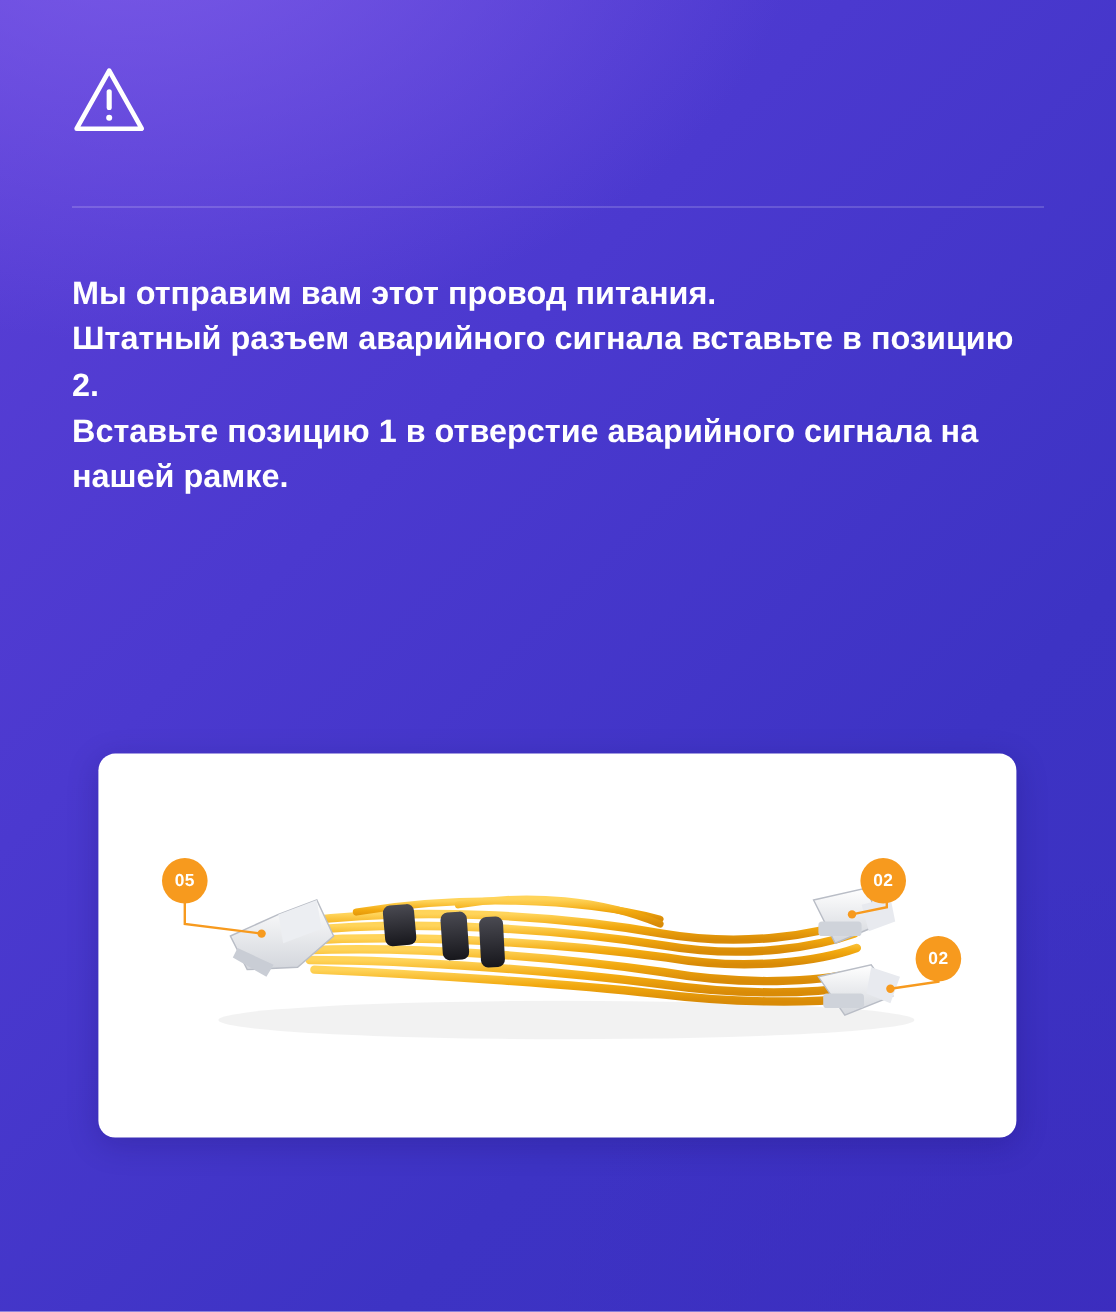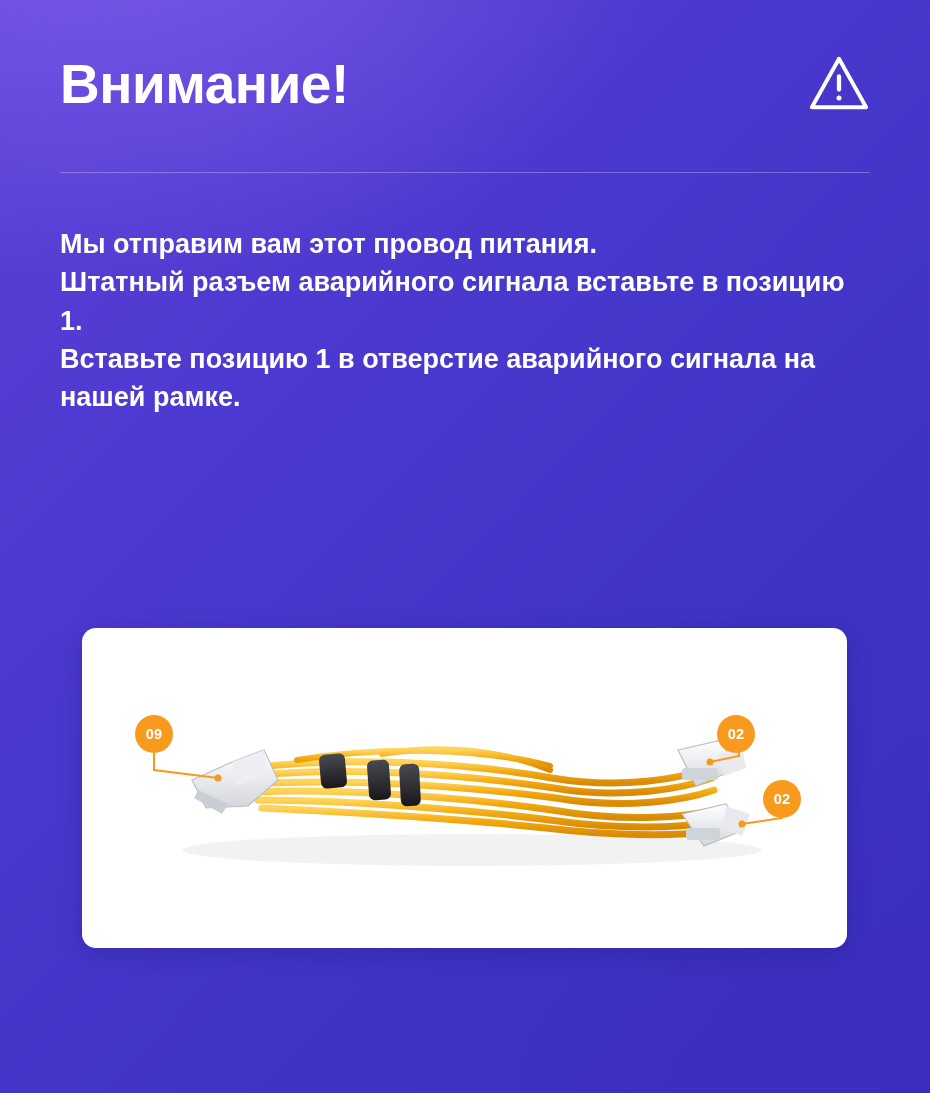--- a/index.html
+++ b/index.html
@@ -85,33 +85,32 @@
   #badge-01 { left: 53px;  top: 87px;  }
   #badge-02 { left: 635px; top: 87px;  }
   #badge-03 { left: 681px; top: 152px; }
 </style>
 </head>
 <body>
 
 <div class="page">
 
   <div class="header">
-    <div class="title">Внимание!</div>
     <svg class="warn-icon" viewBox="0 0 64 64">
       <path d="M32 6 L60 56 L4 56 Z" fill="none" stroke="#ffffff" stroke-width="4" stroke-linejoin="round"></path>
       <rect x="29.8" y="22" width="4.4" height="18" rx="2.2" fill="#ffffff"></rect>
       <circle cx="32" cy="46.5" r="2.6" fill="#ffffff"></circle>
     </svg>
   </div>
 
   <div class="divider"></div>
 
   <div class="body-text">
     <p>Мы отправим вам этот провод питания.</p>
-    <p>Штатный разъем аварийного сигнала вставьте в позицию 1.</p>
+    <p>Штатный разъем аварийного сигнала вставьте в позицию 2.</p>
     <p>Вставьте позицию 1 в отверстие аварийного сигнала на нашей рамке.</p>
   </div>
 
   <div class="card">
     <svg class="photo" viewBox="0 0 765 320">
       <defs>
         <linearGradient id="wire" x1="0" y1="0" x2="0" y2="1">
           <stop offset="0" stop-color="#FFD45A"></stop>
           <stop offset="0.5" stop-color="#F2A90F"></stop>
           <stop offset="1" stop-color="#D98B07"></stop>
@@ -164,18 +163,18 @@
       <g stroke="#F79A1E" stroke-width="2" fill="none">
         <path d="M72 106 L72 142 L136 150"></path>
         <path d="M657 106 L657 128 L628 134"></path>
         <path d="M700 171 L700 190 L660 196"></path>
       </g>
       <circle cx="136" cy="150" r="3.5" fill="#F79A1E"></circle>
       <circle cx="628" cy="134" r="3.5" fill="#F79A1E"></circle>
       <circle cx="660" cy="196" r="3.5" fill="#F79A1E"></circle>
     </svg>
 
-    <div class="badge" id="badge-01">09</div>
+    <div class="badge" id="badge-01">05</div>
     <div class="badge" id="badge-02">02</div>
     <div class="badge" id="badge-03">02</div>
   </div>
 
 </div>
 
 </body></html>

